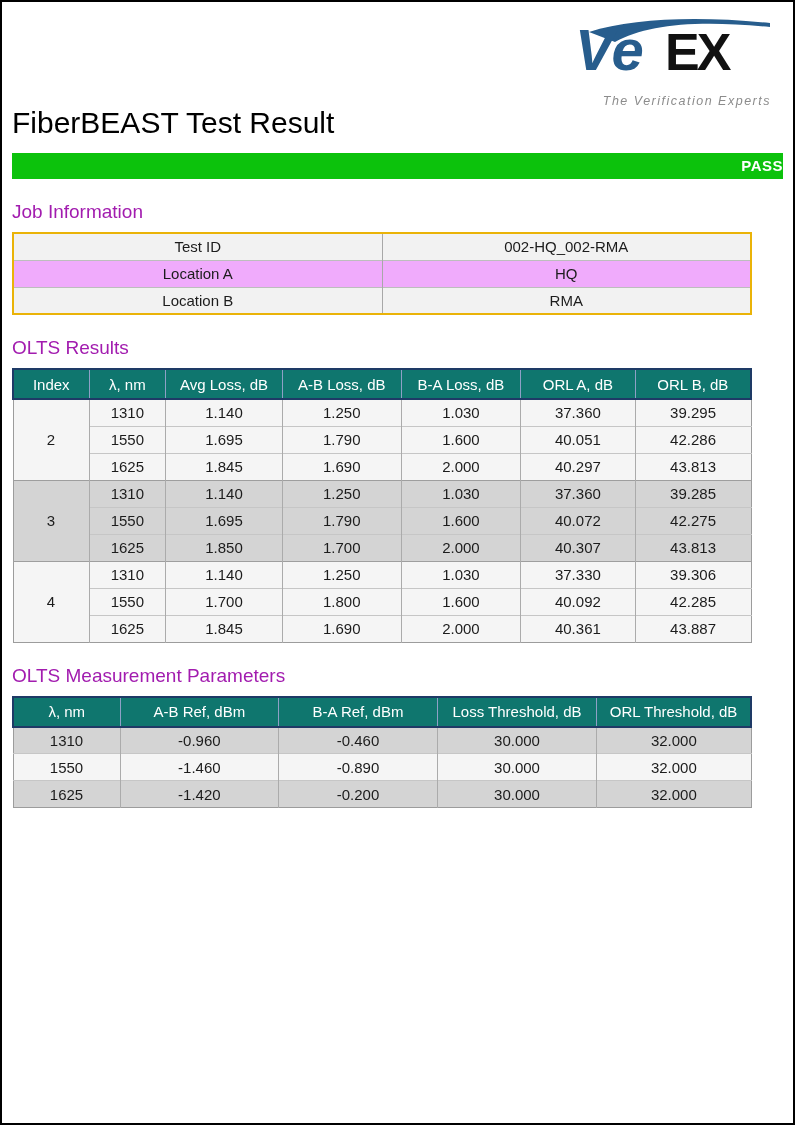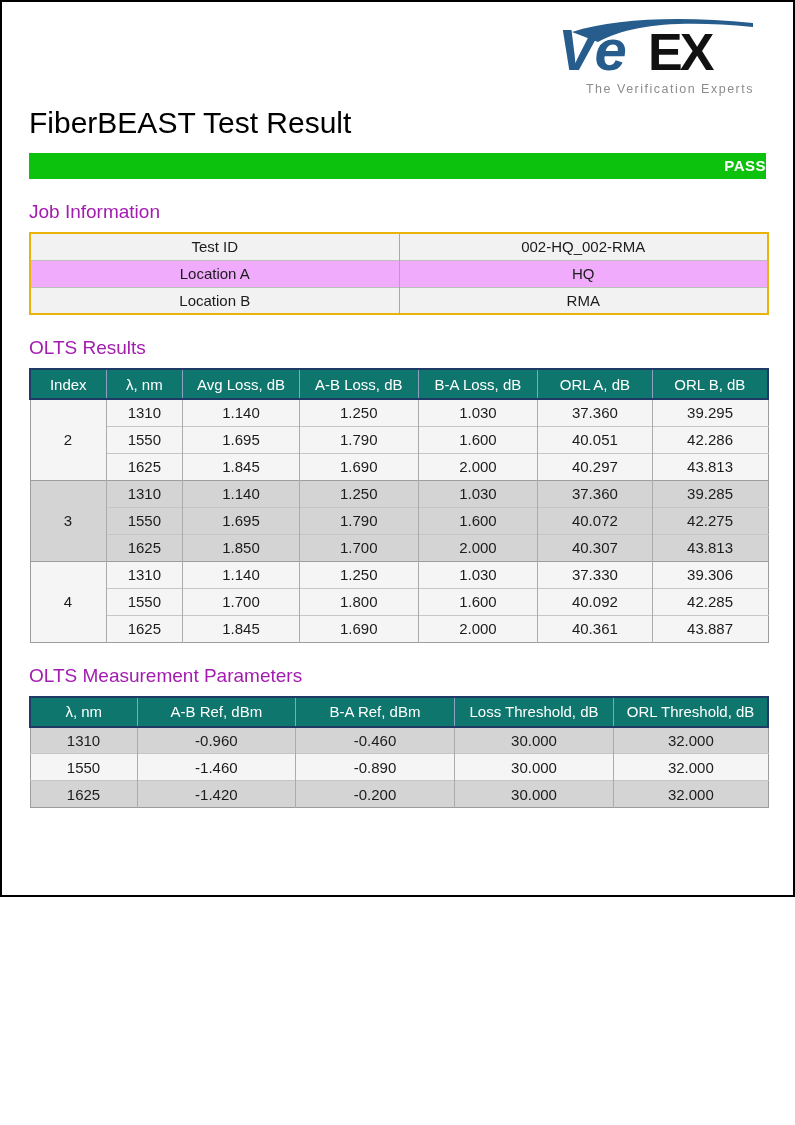--- a/index.html
+++ b/index.html
@@ -1,31 +1,31 @@
 <!DOCTYPE html>
 <html><head>
 <meta charset="utf-8">
 <style>
   * { margin: 0; padding: 0; box-sizing: border-box; }
   html, body { background: #ffffff; }
   body { font-family: "Liberation Sans", sans-serif; color: #1c1c1c; }
   .page {
-    width: 795px; height: 897px;
+    width: 795px; height: 1125px;
     border: 2px solid #000000;
     background: #ffffff;
-    padding: 0 27px;
+    padding: 0 10px;
     position: relative;
     overflow: hidden;
   }
   
   .logo-row { padding-top: 12px; height: 96px; display: flex; justify-content: flex-end; }
   .logo-block { width: 200px; margin-right: 10px; text-align: right; }
   .logo-tagline {
-    color: #8c8c8c; font-size: 12.5px;
-    letter-spacing: 1.5px; margin-top: 2px; padding-right: 2px; white-space: nowrap;
+    color: #8c8c8c; font-style: italic; font-size: 12.5px;
+    letter-spacing: 1.5px; margin-top: 14px; padding-right: 2px; white-space: nowrap;
   }
   
   .report-title { font-size: 30px; font-weight: 400; color: #000; margin-top: 8px; }
   .status-banner {
     margin-top: 13px; height: 26px; line-height: 26px;
     background: #0cc20c; color: #ffffff; text-align: right;
     font-size: 15px; font-weight: 700; letter-spacing: 0.5px;
   }
   
   .section-heading { font-size: 19px; font-weight: 400; color: #a21caf; margin-top: 22px; }

